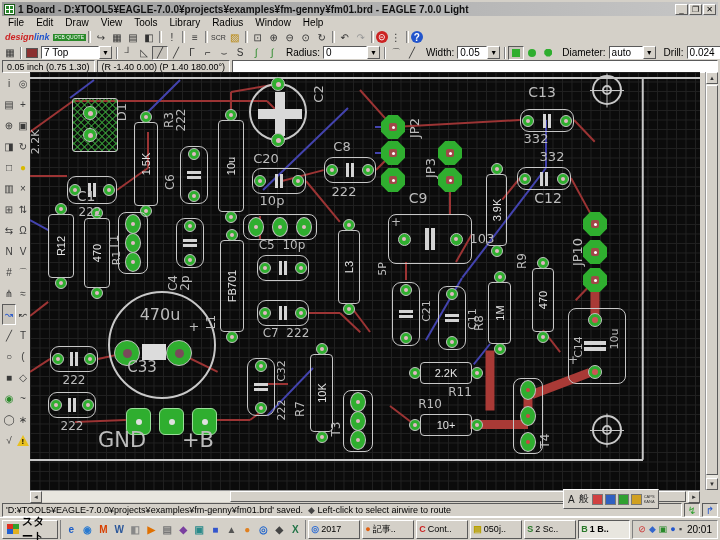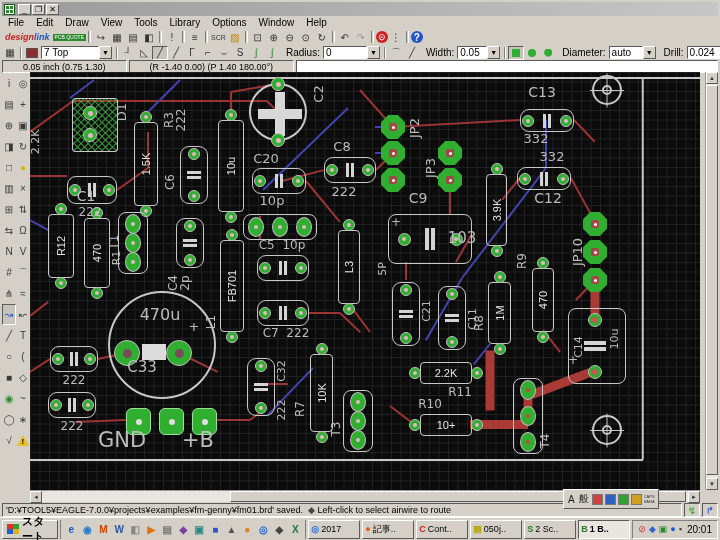--- a/index.html
+++ b/index.html
@@ -32,21 +32,21 @@
   .combo { display:flex; align-items:center; margin:0 2px; }
   .combo .lbl { margin:0 3px 0 4px; color:#000; font-size:10px; }
   .combo .val { background:#fff; border:1px solid; border-color:#5a5a5a #fff #fff #5a5a5a; height:13px;
     min-width:34px; padding:0 2px; font-size:10px; display:flex; align-items:center; }
   .combo .drop { width:13px; height:13px; background:#d4d0c8; border:1px solid; border-color:#fff #5a5a5a #5a5a5a #fff;
     font-size:7px; text-align:center; line-height:11px; }
   .swatch { width:12px; height:10px; margin-right:3px; border:1px solid #555; }
 
   .coordrow { position:absolute; left:2px; top:60px; right:2px; height:13px; display:flex; gap:2px; background:#d4d0c8; }
   .coordcell { border:1px solid; border-color:#5a5a5a #fff #fff #5a5a5a; background:#d4d0c8; font-size:9px;
-    padding:0 20px; display:flex; align-items:center; white-space:nowrap; }
+    padding:0 4px; display:flex; align-items:center; white-space:nowrap; }
   .cmdline { flex:1; background:#fff; border:1px solid; border-color:#5a5a5a #fff #fff #5a5a5a; font-size:10px; padding:0 2px; }
 
   .palette { position:absolute; left:2px; top:73px; width:28px; bottom:38px; background:#d4d0c8;
     display:grid; grid-template-columns:14px 14px; align-content:start; }
   .palcell { width:14px; height:21px; display:flex; align-items:center; justify-content:center; font-size:10px; color:#3a3a3a; }
   .palcell.selected { border:1px solid; border-color:#5a5a5a #fff #fff #5a5a5a; background:#c8c4bc; }
   .warncell { width:0; height:0; border-left:6px solid transparent; border-right:6px solid transparent; border-bottom:11px solid #e8c020; position:relative; }
   .warncell span { position:absolute; left:-1.5px; top:2px; font-size:8px; font-weight:bold; color:#000; }
 
   .canvas { position:absolute; left:30px; top:72px; width:670px; height:418px; background:#0b0b0b; overflow:hidden;
@@ -84,35 +84,36 @@
   .ticon { font-size:9px; font-weight:bold; }
   .tray { height:19px; display:flex; align-items:center; gap:3px; padding:0 5px; border:1px solid; border-color:#808080 #fff #fff #808080; }
   .trayico { font-size:9px; }
   .clock { font-size:10px; color:#000; padding-left:2px; }
 </style>
 </head>
 <body>
 
 <div class="titlebar">
   <div class="appicon"></div>
+  <span class="title">1 Board - D:¥TOOL5¥EAGLE-7.0.0¥projects¥examples¥fm-genny¥fm01.brd - EAGLE 7.0.0 Light</span>
   <span class="winbtns">
     <span class="winbtn raised">_</span>
     <span class="winbtn raised">❐</span>
     <span class="winbtn raised">✕</span>
   </span>
 </div>
 
 <div class="menubar" id="menubar">
     <div class="mitem">File</div>
     <div class="mitem">Edit</div>
     <div class="mitem">Draw</div>
     <div class="mitem">View</div>
     <div class="mitem">Tools</div>
     <div class="mitem">Library</div>
-    <div class="mitem">Options</div>
+    <div class="mitem">Radius</div>
     <div class="mitem">Window</div>
     <div class="mitem">Help</div>
   </div>
 <div class="tb" id="tb1">
     <div class="brand1">design<i>link</i></div>
     <div class="brand2">PCB QUOTE</div>
     <div class="sep"></div>
     <div class="tbtn">↪</div>
     <div class="tbtn">▦</div>
     <div class="tbtn">▤</div>
@@ -678,21 +679,21 @@
     <div class="pcbtext" style="left: 60px; top: 140px; font-size: 12px; transform: translate(-50%, -50%);">222</div>
     <div class="pcbtext" style="left: 236px; top: 86px; font-size: 13px; transform: translate(-50%, -50%);">C20</div>
     <div class="pcbtext" style="left: 242px; top: 128px; font-size: 13px; transform: translate(-50%, -50%);">10p</div>
     <div class="pcbtext" style="left: 312px; top: 74px; font-size: 13px; transform: translate(-50%, -50%);">C8</div>
     <div class="pcbtext" style="left: 314px; top: 119px; font-size: 13px; transform: translate(-50%, -50%);">222</div>
     <div class="pcbtext" style="left: 512px; top: 20px; font-size: 14px; transform: translate(-50%, -50%);">C13</div>
     <div class="pcbtext" style="left: 506px; top: 66px; font-size: 13px; transform: translate(-50%, -50%);">332</div>
     <div class="pcbtext" style="left: 522px; top: 84px; font-size: 13px; transform: translate(-50%, -50%);">332</div>
     <div class="pcbtext" style="left: 518px; top: 126px; font-size: 14px; transform: translate(-50%, -50%);">C12</div>
     <div class="pcbtext" style="left: 388px; top: 126px; font-size: 14px; transform: translate(-50%, -50%);">C9</div>
-    <div class="pcbtext" style="left: 432px; top: 166px; font-size: 15px; transform: translate(-50%, -50%);">103</div>
+    <div class="pcbtext" style="left: 452px; top: 166px; font-size: 13px; transform: translate(-50%, -50%);">103</div>
     <div class="pcbtext" style="left: 252px; top: 173px; font-size: 12px; transform: translate(-50%, -50%);">C5  10p</div>
     <div class="pcbtext" style="left: 256px; top: 261px; font-size: 12px; transform: translate(-50%, -50%);">C7  222</div>
     <div class="pcbtext" style="left: 44px; top: 308px; font-size: 12px; transform: translate(-50%, -50%);">222</div>
     <div class="pcbtext" style="left: 42px; top: 354px; font-size: 12px; transform: translate(-50%, -50%);">222</div>
     <div class="pcbtext" style="left: 430px; top: 320px; font-size: 12px; transform: translate(-50%, -50%);">R11</div>
     <div class="pcbtext" style="left: 400px; top: 332px; font-size: 12px; transform: translate(-50%, -50%);">R10</div>
     <div class="pcbtext" style="left: 366px; top: 150px; font-size: 12px; transform: translate(-50%, -50%);">+</div>
     <div class="pcbtext" style="left: 543px; top: 288px; font-size: 12px; transform: translate(-50%, -50%);">+</div>
     <div class="pcbtext" style="left: 164px; top: 254px; font-size: 13px; transform: translate(-50%, -50%);">+</div>
     <div class="pcbtext" style="left: 91px; top: 40px; font-size: 13px; transform: translate(-50%, -50%) rotate(-90deg);">D1</div>

